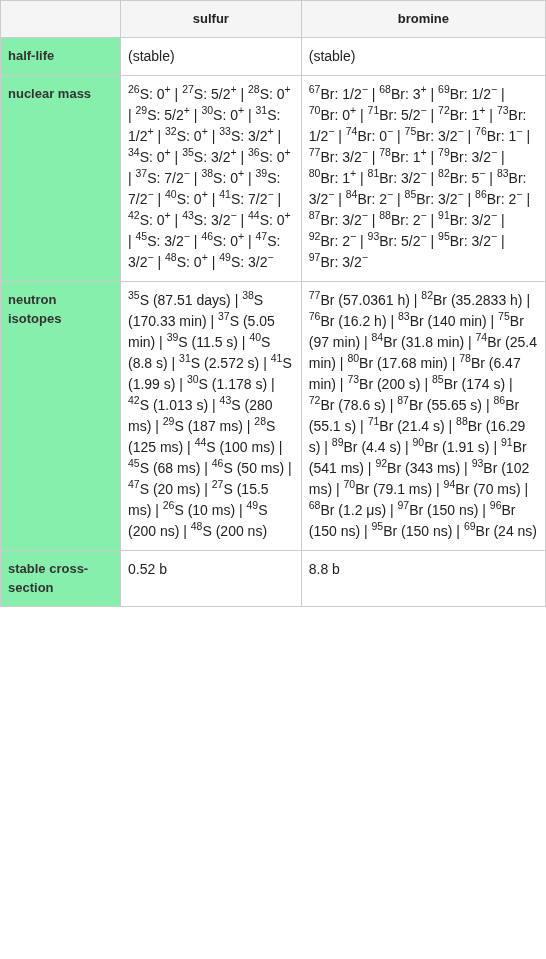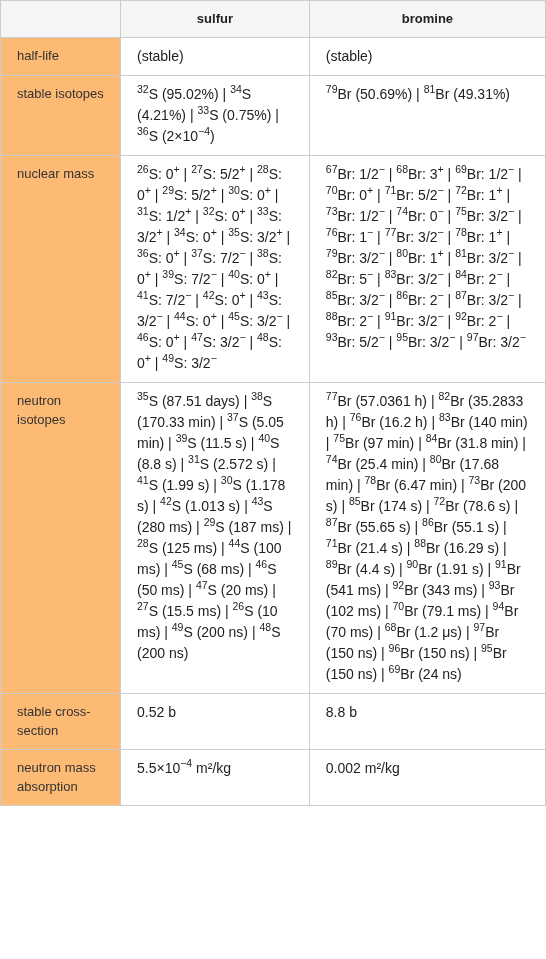--- a/index.html
+++ b/index.html
@@ -9,33 +9,33 @@
       background: #fff;
       color: #222;
       width: 546px;
     }
     table {
       width: 546px;
       border-collapse: collapse;
     }
     th, td {
       border: 1px solid #ccc;
-      padding: 8px 16px;
+      padding: 8px 7px;
       vertical-align: top;
       line-height: 1.5;
     }
     th {
       background: #f5f5f5;
       font-weight: bold;
       text-align: center;
       font-size: 13px;
     }
     td.row-label {
-      background: #fdba74;
-      font-weight: normal;
+      background: #86efac;
+      font-weight: bold;
       font-size: 13px;
       width: 120px;
       color: #333;
     }
     td.data-cell {
       font-size: 14px;
     }
     sup {
       font-size: 0.75em;
       vertical-align: super;
@@ -54,43 +54,33 @@
     </tr>
   </thead>
   <tbody>
 
     <tr>
       <td class="row-label">half-life</td>
       <td class="data-cell">(stable)</td>
       <td class="data-cell">(stable)</td>
     </tr>
 
-    <tr>
-      <td class="row-label">stable isotopes</td>
-      <td class="data-cell"><sup>32</sup>S (95.02%) | <sup>34</sup>S (4.21%) | <sup>33</sup>S (0.75%) | <sup>36</sup>S (2×10<sup>−4</sup>)</td>
-      <td class="data-cell"><sup>79</sup>Br (50.69%) | <sup>81</sup>Br (49.31%)</td>
-    </tr>
 
     <tr>
       <td class="row-label">nuclear mass</td>
       <td class="data-cell"><sup>26</sup>S: 0<sup>+</sup> | <sup>27</sup>S: 5/2<sup>+</sup> | <sup>28</sup>S: 0<sup>+</sup> | <sup>29</sup>S: 5/2<sup>+</sup> | <sup>30</sup>S: 0<sup>+</sup> | <sup>31</sup>S: 1/2<sup>+</sup> | <sup>32</sup>S: 0<sup>+</sup> | <sup>33</sup>S: 3/2<sup>+</sup> | <sup>34</sup>S: 0<sup>+</sup> | <sup>35</sup>S: 3/2<sup>+</sup> | <sup>36</sup>S: 0<sup>+</sup> | <sup>37</sup>S: 7/2<sup>−</sup> | <sup>38</sup>S: 0<sup>+</sup> | <sup>39</sup>S: 7/2<sup>−</sup> | <sup>40</sup>S: 0<sup>+</sup> | <sup>41</sup>S: 7/2<sup>−</sup> | <sup>42</sup>S: 0<sup>+</sup> | <sup>43</sup>S: 3/2<sup>−</sup> | <sup>44</sup>S: 0<sup>+</sup> | <sup>45</sup>S: 3/2<sup>−</sup> | <sup>46</sup>S: 0<sup>+</sup> | <sup>47</sup>S: 3/2<sup>−</sup> | <sup>48</sup>S: 0<sup>+</sup> | <sup>49</sup>S: 3/2<sup>−</sup></td>
       <td class="data-cell"><sup>67</sup>Br: 1/2<sup>−</sup> | <sup>68</sup>Br: 3<sup>+</sup> | <sup>69</sup>Br: 1/2<sup>−</sup> | <sup>70</sup>Br: 0<sup>+</sup> | <sup>71</sup>Br: 5/2<sup>−</sup> | <sup>72</sup>Br: 1<sup>+</sup> | <sup>73</sup>Br: 1/2<sup>−</sup> | <sup>74</sup>Br: 0<sup>−</sup> | <sup>75</sup>Br: 3/2<sup>−</sup> | <sup>76</sup>Br: 1<sup>−</sup> | <sup>77</sup>Br: 3/2<sup>−</sup> | <sup>78</sup>Br: 1<sup>+</sup> | <sup>79</sup>Br: 3/2<sup>−</sup> | <sup>80</sup>Br: 1<sup>+</sup> | <sup>81</sup>Br: 3/2<sup>−</sup> | <sup>82</sup>Br: 5<sup>−</sup> | <sup>83</sup>Br: 3/2<sup>−</sup> | <sup>84</sup>Br: 2<sup>−</sup> | <sup>85</sup>Br: 3/2<sup>−</sup> | <sup>86</sup>Br: 2<sup>−</sup> | <sup>87</sup>Br: 3/2<sup>−</sup> | <sup>88</sup>Br: 2<sup>−</sup> | <sup>91</sup>Br: 3/2<sup>−</sup> | <sup>92</sup>Br: 2<sup>−</sup> | <sup>93</sup>Br: 5/2<sup>−</sup> | <sup>95</sup>Br: 3/2<sup>−</sup> | <sup>97</sup>Br: 3/2<sup>−</sup></td>
     </tr>
 
     <tr>
       <td class="row-label">neutron isotopes</td>
       <td class="data-cell"><sup>35</sup>S (87.51 days) | <sup>38</sup>S (170.33 min) | <sup>37</sup>S (5.05 min) | <sup>39</sup>S (11.5 s) | <sup>40</sup>S (8.8 s) | <sup>31</sup>S (2.572 s) | <sup>41</sup>S (1.99 s) | <sup>30</sup>S (1.178 s) | <sup>42</sup>S (1.013 s) | <sup>43</sup>S (280 ms) | <sup>29</sup>S (187 ms) | <sup>28</sup>S (125 ms) | <sup>44</sup>S (100 ms) | <sup>45</sup>S (68 ms) | <sup>46</sup>S (50 ms) | <sup>47</sup>S (20 ms) | <sup>27</sup>S (15.5 ms) | <sup>26</sup>S (10 ms) | <sup>49</sup>S (200 ns) | <sup>48</sup>S (200 ns)</td>
       <td class="data-cell"><sup>77</sup>Br (57.0361 h) | <sup>82</sup>Br (35.2833 h) | <sup>76</sup>Br (16.2 h) | <sup>83</sup>Br (140 min) | <sup>75</sup>Br (97 min) | <sup>84</sup>Br (31.8 min) | <sup>74</sup>Br (25.4 min) | <sup>80</sup>Br (17.68 min) | <sup>78</sup>Br (6.47 min) | <sup>73</sup>Br (200 s) | <sup>85</sup>Br (174 s) | <sup>72</sup>Br (78.6 s) | <sup>87</sup>Br (55.65 s) | <sup>86</sup>Br (55.1 s) | <sup>71</sup>Br (21.4 s) | <sup>88</sup>Br (16.29 s) | <sup>89</sup>Br (4.4 s) | <sup>90</sup>Br (1.91 s) | <sup>91</sup>Br (541 ms) | <sup>92</sup>Br (343 ms) | <sup>93</sup>Br (102 ms) | <sup>70</sup>Br (79.1 ms) | <sup>94</sup>Br (70 ms) | <sup>68</sup>Br (1.2 μs) | <sup>97</sup>Br (150 ns) | <sup>96</sup>Br (150 ns) | <sup>95</sup>Br (150 ns) | <sup>69</sup>Br (24 ns)</td>
     </tr>
 
     <tr>
       <td class="row-label">stable cross-section</td>
       <td class="data-cell">0.52 b</td>
       <td class="data-cell">8.8 b</td>
     </tr>
 
-    <tr>
-      <td class="row-label">neutron mass absorption</td>
-      <td class="data-cell">5.5×10<sup>−4</sup> m²/kg</td>
-      <td class="data-cell">0.002 m²/kg</td>
-    </tr>
   </tbody>
 </table>
 
 </body></html>

